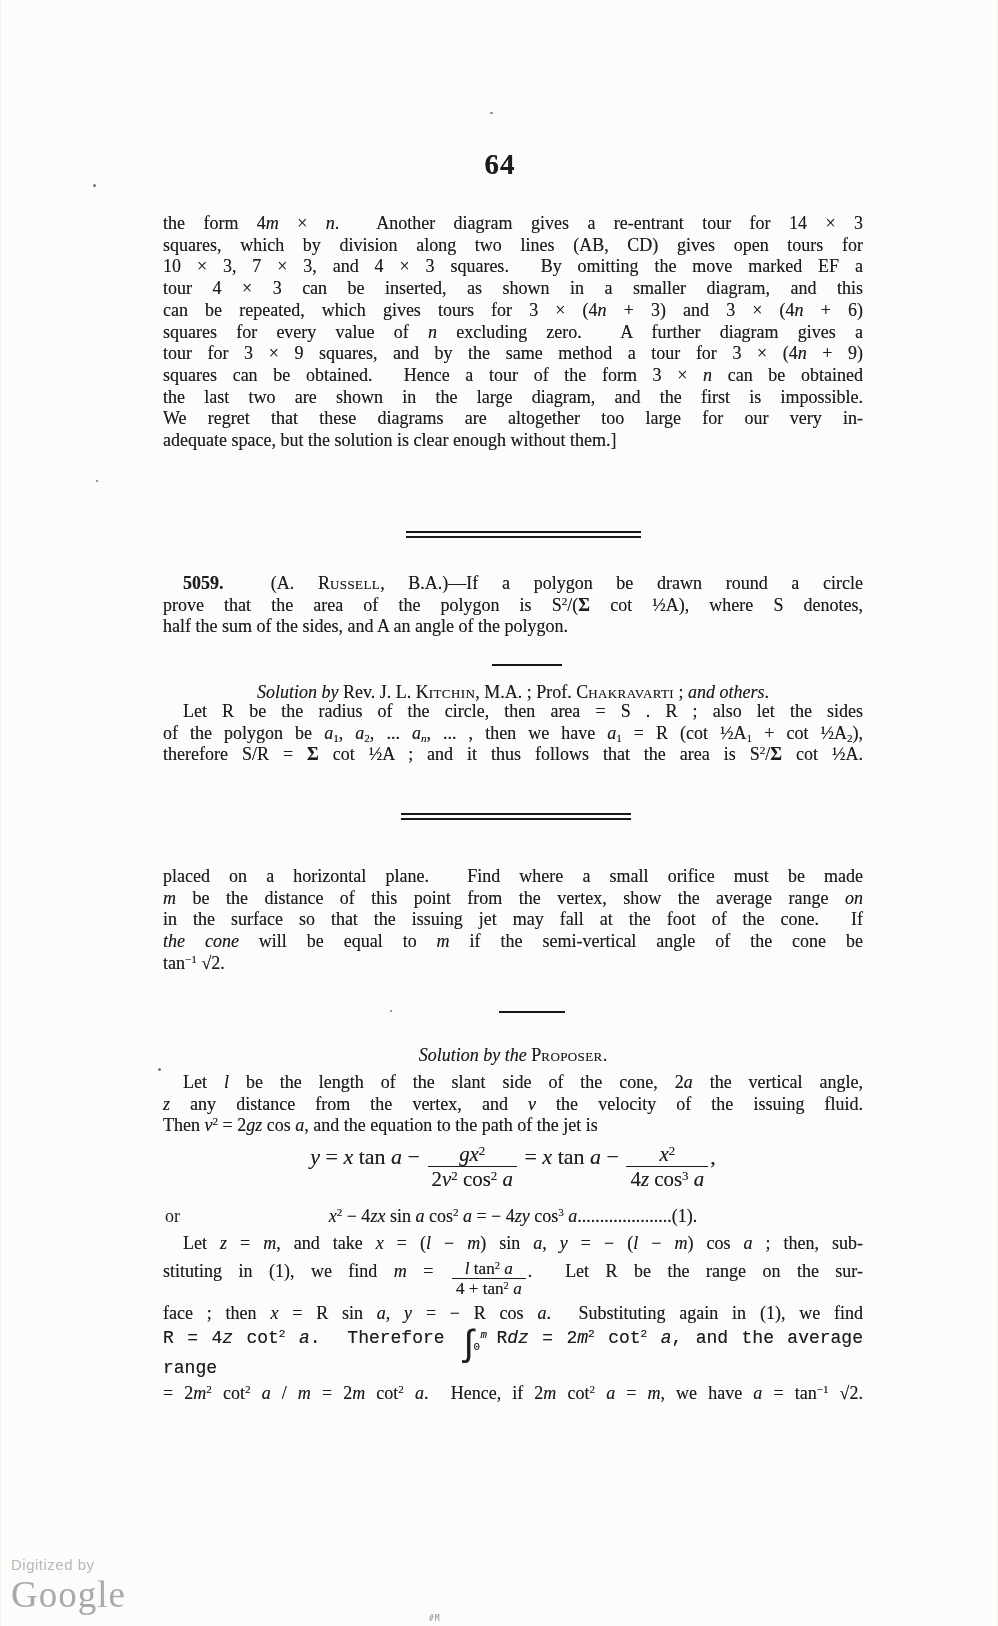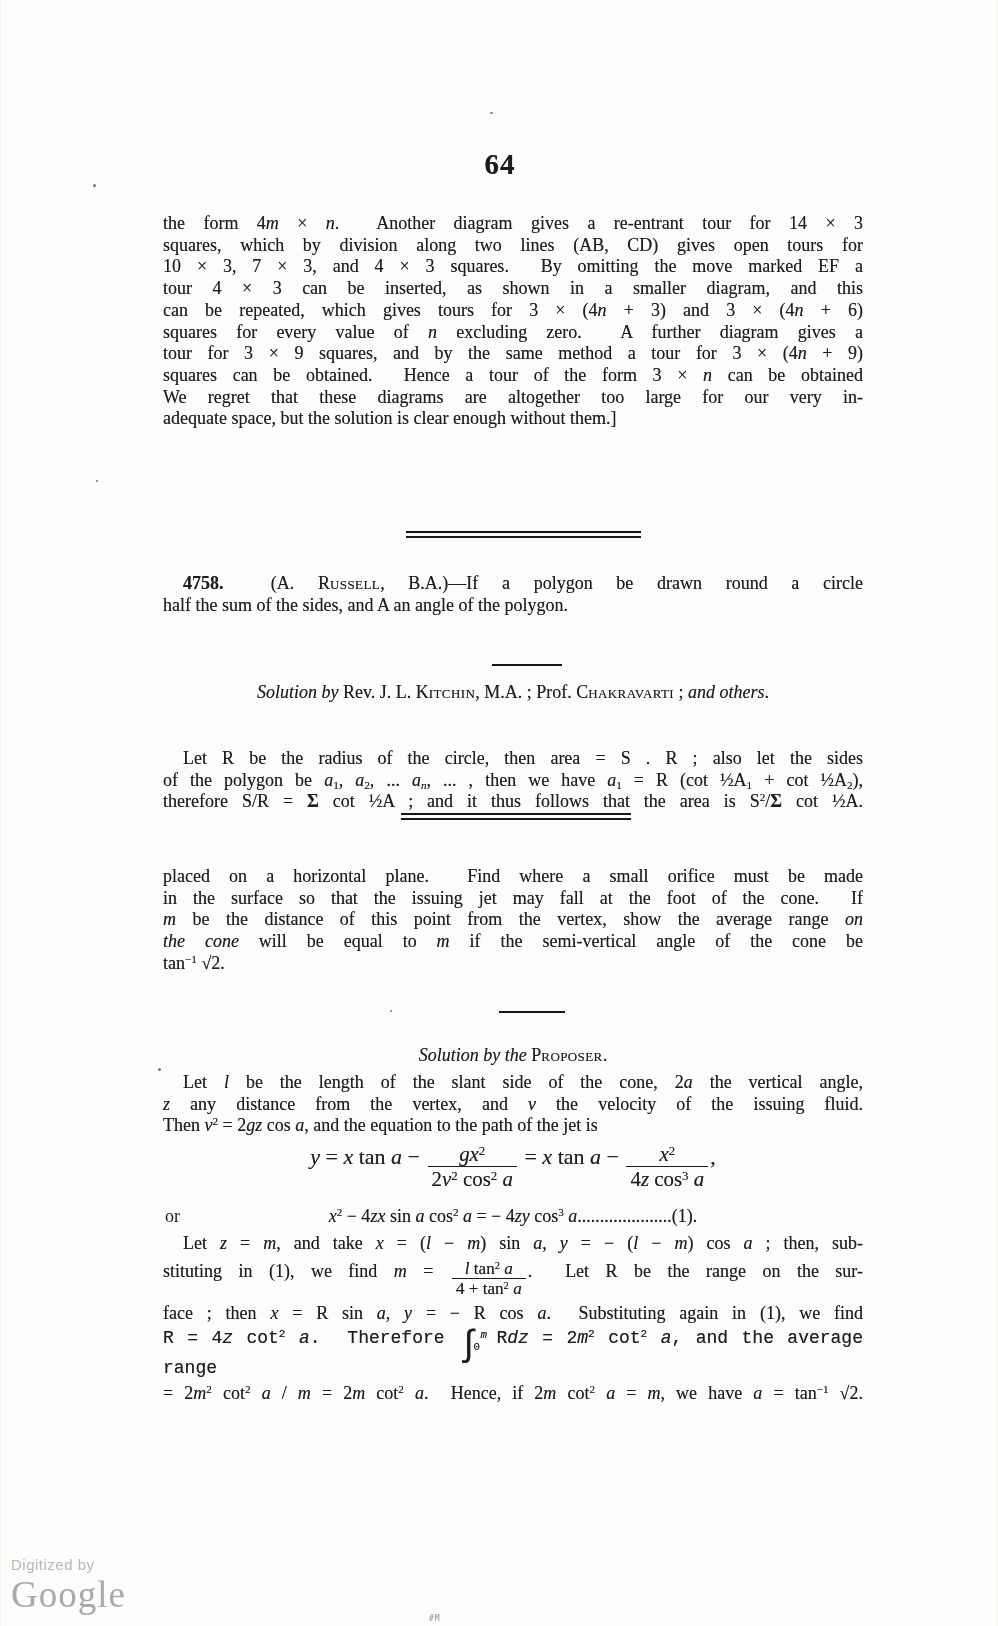--- a/index.html
+++ b/index.html
@@ -73,47 +73,49 @@
 
   <div class="abs content" style="top:213px;">
     <div class="tline">the form 4<i>m</i> × <i>n</i>. &nbsp;Another diagram gives a re-entrant tour for 14 × 3</div>
     <div class="tline">squares, which by division along two lines (AB, CD) gives open tours for</div>
     <div class="tline">10 × 3, 7 × 3, and 4 × 3 squares. &nbsp;By omitting the move marked EF a</div>
     <div class="tline">tour 4 × 3 can be inserted, as shown in a smaller diagram, and this</div>
     <div class="tline">can be repeated, which gives tours for 3 × (4<i>n</i> + 3) and 3 × (4<i>n</i> + 6)</div>
     <div class="tline">squares for every value of <i>n</i> excluding zero. &nbsp;A further diagram gives a</div>
     <div class="tline">tour for 3 × 9 squares, and by the same method a tour for 3 × (4<i>n</i> + 9)</div>
     <div class="tline">squares can be obtained. &nbsp;Hence a tour of the form 3 × <i>n</i> can be obtained</div>
+    <div class="tline">the last two are shown in the large diagram, and the first is impossible.</div>
     <div class="tline">We regret that these diagrams are altogether too large for our very in-</div>
     <div class="tline last">adequate space, but the solution is clear enough without them.]</div>
   </div>
 
   <div class="abs double-rule" style="left:405px;top:531px;width:235px;"></div>
 
   <div class="abs content" style="top:573px;">
-    <div class="tline indent"><b>4758.</b> &nbsp;(A. R<span class="sc">ussell</span>, B.A.)—If a polygon be drawn round a circle</div>
+    <div class="tline indent"><b>5059.</b> &nbsp;(A. R<span class="sc">ussell</span>, B.A.)—If a polygon be drawn round a circle</div>
+    <div class="tline">prove that the area of the polygon is S<sup>2</sup>/(<b>Σ</b> cot ½A), where S denotes,</div>
     <div class="tline last">half the sum of the sides, and A an angle of the polygon.</div>
   </div>
 
   <div class="abs short-rule" style="left:491px;top:664px;width:70px;"></div>
 
   <div class="abs byline" style="top:681px;"><i>Solution by</i> Rev. J. L. K<span class="sc">itchin</span>, M.A. ; Prof. C<span class="sc">hakravarti</span> ; <i>and others</i>.</div>
 
-  <div class="abs content" style="top:748px;">
+  <div class="abs content" style="top:701px;">
     <div class="tline indent">Let R be the radius of the circle, then area = S . R ; also let the sides</div>
     <div class="tline">of the polygon be <i>a</i><sub>1</sub>, <i>a</i><sub>2</sub>, ... <i>a</i><sub><i>n</i></sub>, ... , then we have <i>a</i><sub>1</sub> = R (cot ½A<sub>1</sub> + cot ½A<sub>2</sub>),</div>
     <div class="tline">therefore S/R = <b>Σ</b> cot ½A ; and it thus follows that the area is S<sup>2</sup>/<b>Σ</b> cot ½A.</div>
   </div>
 
   <div class="abs double-rule" style="left:400px;top:813px;width:230px;"></div>
 
   <div class="abs content" style="top:866px;">
     <div class="tline">placed on a horizontal plane. &nbsp;Find where a small orifice must be made</div>
+    <div class="tline"><i>m</i> be the distance of this point from the vertex, show the average range <i>on</i></div>
     <div class="tline">in the surface so that the issuing jet may fall at the foot of the cone. &nbsp;If</div>
-    <div class="tline"><i>m</i> be the distance of this point from the vertex, show the average range <i>on</i></div>
     <div class="tline"><i>the cone</i> will be equal to <i>m</i> if the semi-vertical angle of the cone be</div>
     <div class="tline last">tan<sup>−1</sup> √2.</div>
   </div>
 
   <div class="abs short-rule" style="left:498px;top:1011px;width:66px;"></div>
 
   <div class="abs byline" style="top:1044px;"><i>Solution by the</i> P<span class="sc">roposer</span>.</div>
 
   <div class="abs content" style="top:1072px;">
     <div class="tline indent">Let <i>l</i> be the length of the slant side of the cone, 2<i>a</i> the vertical angle,</div>

